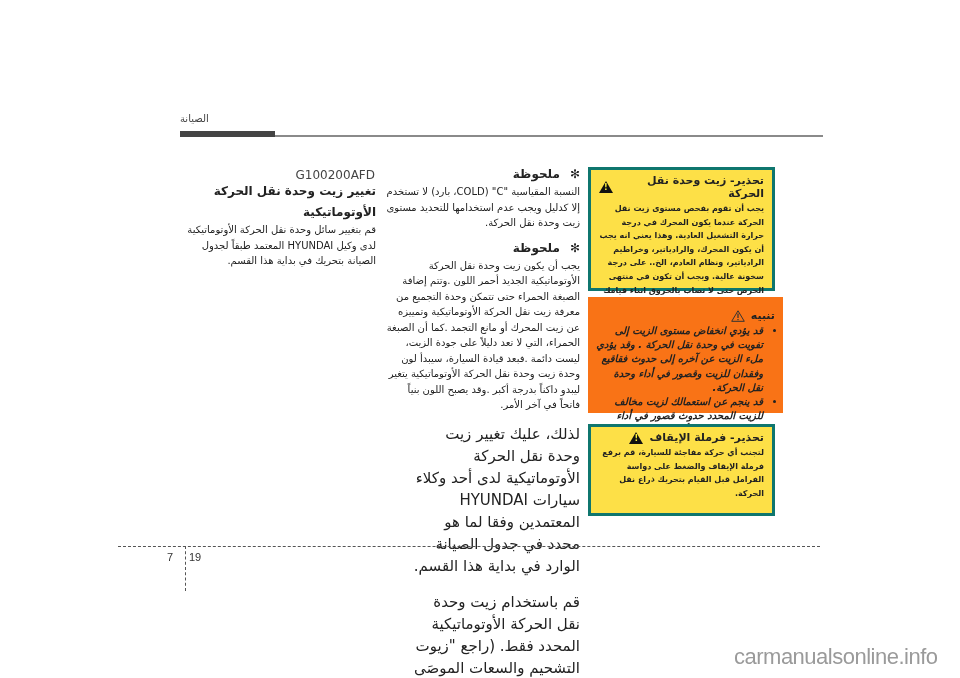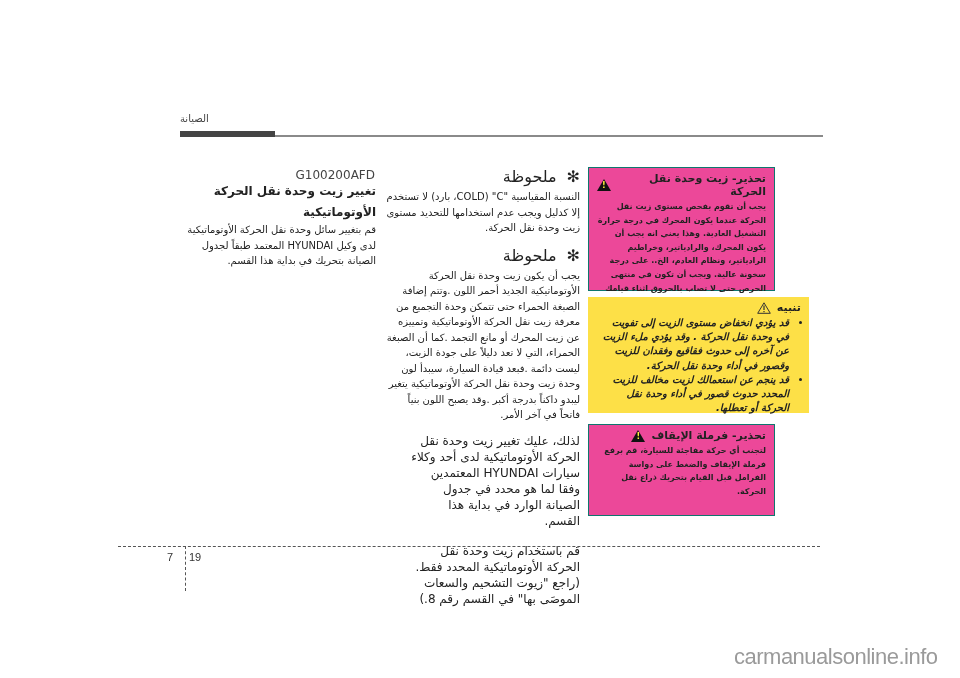--- a/index.html
+++ b/index.html
@@ -13,35 +13,35 @@
   .hdr-bar-thick { left: 180px; top: 131px; width: 95px; height: 6px; background: #444; }
   .hdr-bar-thin { left: 275px; top: 135px; width: 548px; height: 2px; background: #8a8a8a; }
 
   
   .code { left: 270px; top: 168px; width: 105px; font-size: 12px; color: #444; text-align: right; }
   .sec-title { left: 190px; top: 181px; width: 186px; font-size: 12px; font-weight: bold; line-height: 21px; }
   .sec-body { left: 180px; top: 222px; width: 196px; font-size: 10px; line-height: 15.5px; }
 
   
   .mid { left: 385px; top: 167px; width: 195px; }
-  .note-head { font-size: 16px; font-weight: normal; margin-bottom: 3px; }
+  .note-head { font-size: 12px; font-weight: bold; margin-bottom: 3px; }
   .note-head .star { margin-left: 10px; }
   .note-body { font-size: 10px; line-height: 15.5px; margin-bottom: 10px; }
-  .para { font-size: 12px; line-height: 16px; margin-bottom: 14px; margin-left: 25px; }
+  .para { font-size: 15px; line-height: 22px; margin-bottom: 14px; margin-left: 25px; }
 
   
-  .warn-box { background: #ec4899; border: 1px solid #0f766e; box-sizing: border-box; padding: 4px 8px; }
+  .warn-box { background: #fde047; border: 3px solid #0f766e; box-sizing: border-box; padding: 4px 8px; }
   .warn1 { left: 588px; top: 167px; width: 187px; height: 124px; }
   .warn2 { left: 588px; top: 424px; width: 187px; height: 92px; }
   .warn-title { font-size: 11px; font-weight: bold; margin-bottom: 2px; display: flex; flex-direction: row-reverse; justify-content: flex-end; align-items: center; gap: 6px; }
   .warn-body { font-size: 8px; font-weight: bold; line-height: 13.6px; }
   .tri { width: 0; height: 0; border-left: 7px solid transparent; border-right: 7px solid transparent; border-bottom: 12px solid #111; position: relative; display: inline-block; }
   .tri::after { content: "!"; position: absolute; left: -2px; top: 2px; font-size: 8px; color: #fef33a; font-weight: bold; }
 
-  .caution-box { left: 588px; top: 297px; width: 221px; height: 116px; background: #fde047; box-sizing: border-box; padding: 4px 8px; }
+  .caution-box { left: 588px; top: 297px; width: 195px; height: 116px; background: #f97316; box-sizing: border-box; padding: 12px 8px; }
   .caution-title { font-size: 11px; font-weight: bold; display: flex; flex-direction: row-reverse; justify-content: flex-end; align-items: center; gap: 6px; margin-bottom: 2px; }
   .tri-outline { width: 14px; height: 12px; position: relative; display: inline-block; }
   .caution-list { margin: 0; padding: 0 12px 0 0; font-size: 10px; font-style: italic; font-weight: bold; line-height: 14.2px; }
   .caution-list li { margin: 0; }
 
   
   .footer-line { left: 118px; top: 546px; width: 702px; border-top: 1px dashed #555; }
   .footer-vline { left: 185px; top: 546px; height: 45px; border-left: 1px dashed #555; }
   .pg-chapter { left: 167px; top: 551px; font-size: 11px; color: #333; font-family: "Liberation Sans", sans-serif; }
   .pg-num { left: 189px; top: 551px; font-size: 11px; color: #333; font-family: "Liberation Sans", sans-serif; }

